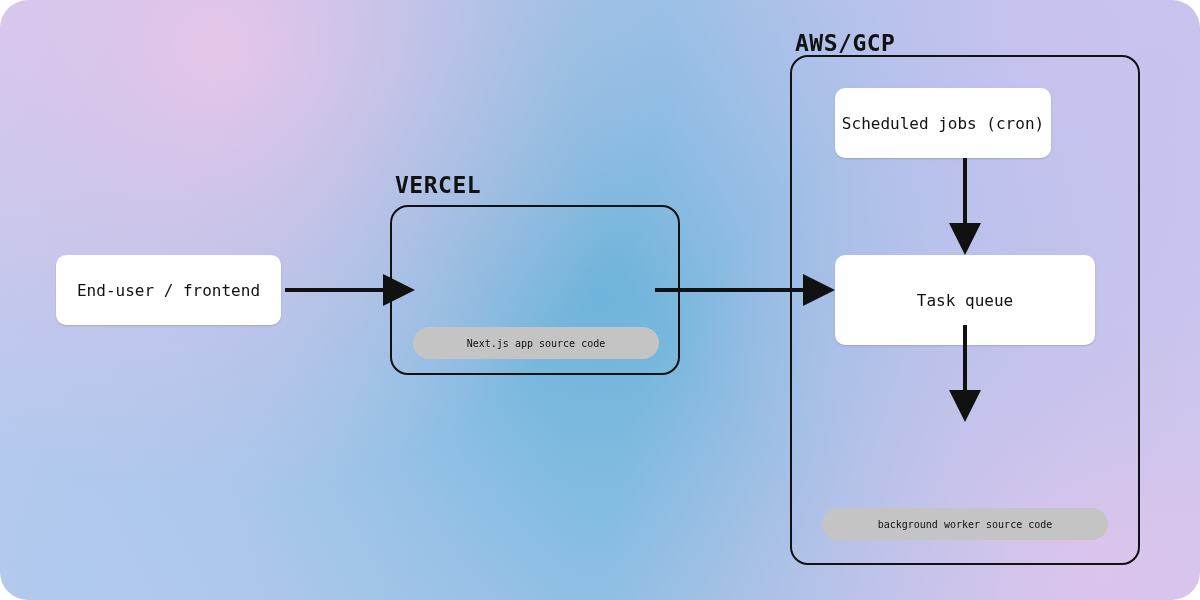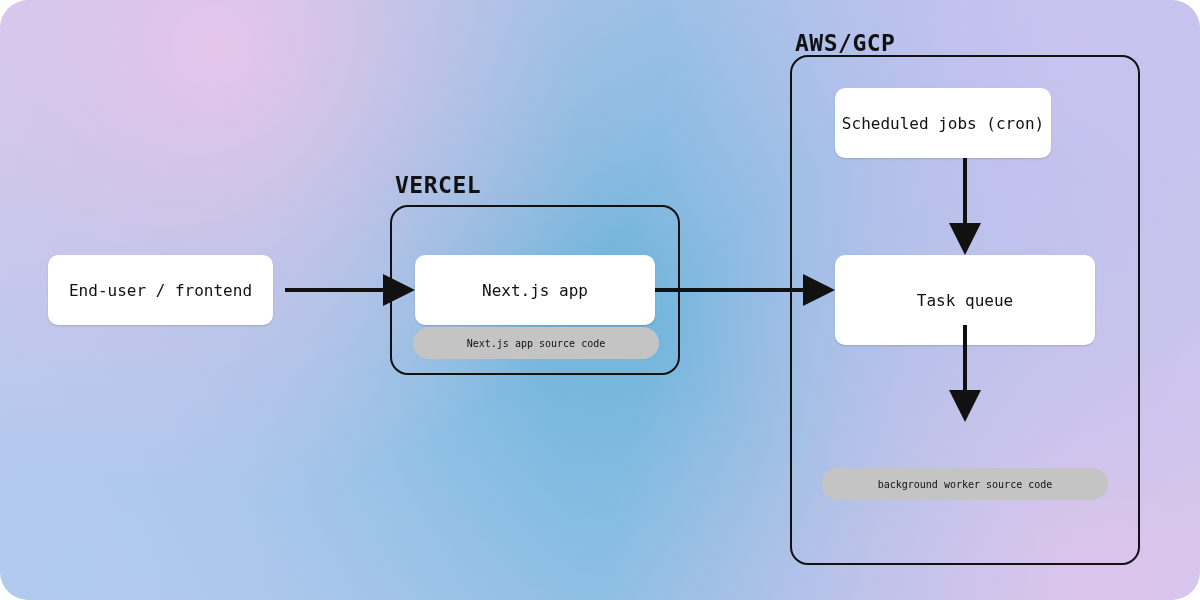--- a/index.html
+++ b/index.html
@@ -76,32 +76,31 @@
 <body>
 
 <div class="canvas">
 
   <div class="group-label" style="left:395px; top:172px;">VERCEL</div>
   <div class="group-frame" style="left:390px; top:205px; width:290px; height:170px;"></div>
 
   <div class="group-label" style="left:795px; top:30px;">AWS/GCP</div>
   <div class="group-frame" style="left:790px; top:55px; width:350px; height:510px;"></div>
 
-  <div class="node" style="left:48px; top:255px; width:225px; height:70px;">End-user / frontend</div>
+  <div class="node" style="left:56px; top:255px; width:225px; height:70px;">End-user / frontend</div>
 
-  <div class="node" style="left:415px; top:255px; width:240px; height:70px;">Next.js app</div>
 
   <div class="pill" style="left:413px; top:327px; width:246px; height:32px;">Next.js app source code</div>
 
   <div class="node" style="left:835px; top:88px; width:216px; height:70px;">Scheduled jobs (cron)</div>
 
   <div class="node" style="left:835px; top:255px; width:260px; height:90px;">Task queue</div>
 
 
-  <div class="pill" style="left:822px; top:468px; width:286px; height:32px;">background worker source code</div>
+  <div class="pill" style="left:822px; top:508px; width:286px; height:32px;">background worker source code</div>
 
   <svg class="arrows" viewBox="0 0 1200 600">
     <defs>
       <marker id="arrowhead" markerWidth="8" markerHeight="8" refX="6" refY="4" orient="auto" markerUnits="strokeWidth">
         <path d="M0,0 L8,4 L0,8 Z" fill="#111"></path>
       </marker>
     </defs>
 
     <line x1="285" y1="290" x2="407" y2="290" stroke="#111" stroke-width="4" marker-end="url(#arrowhead)"></line>
 

